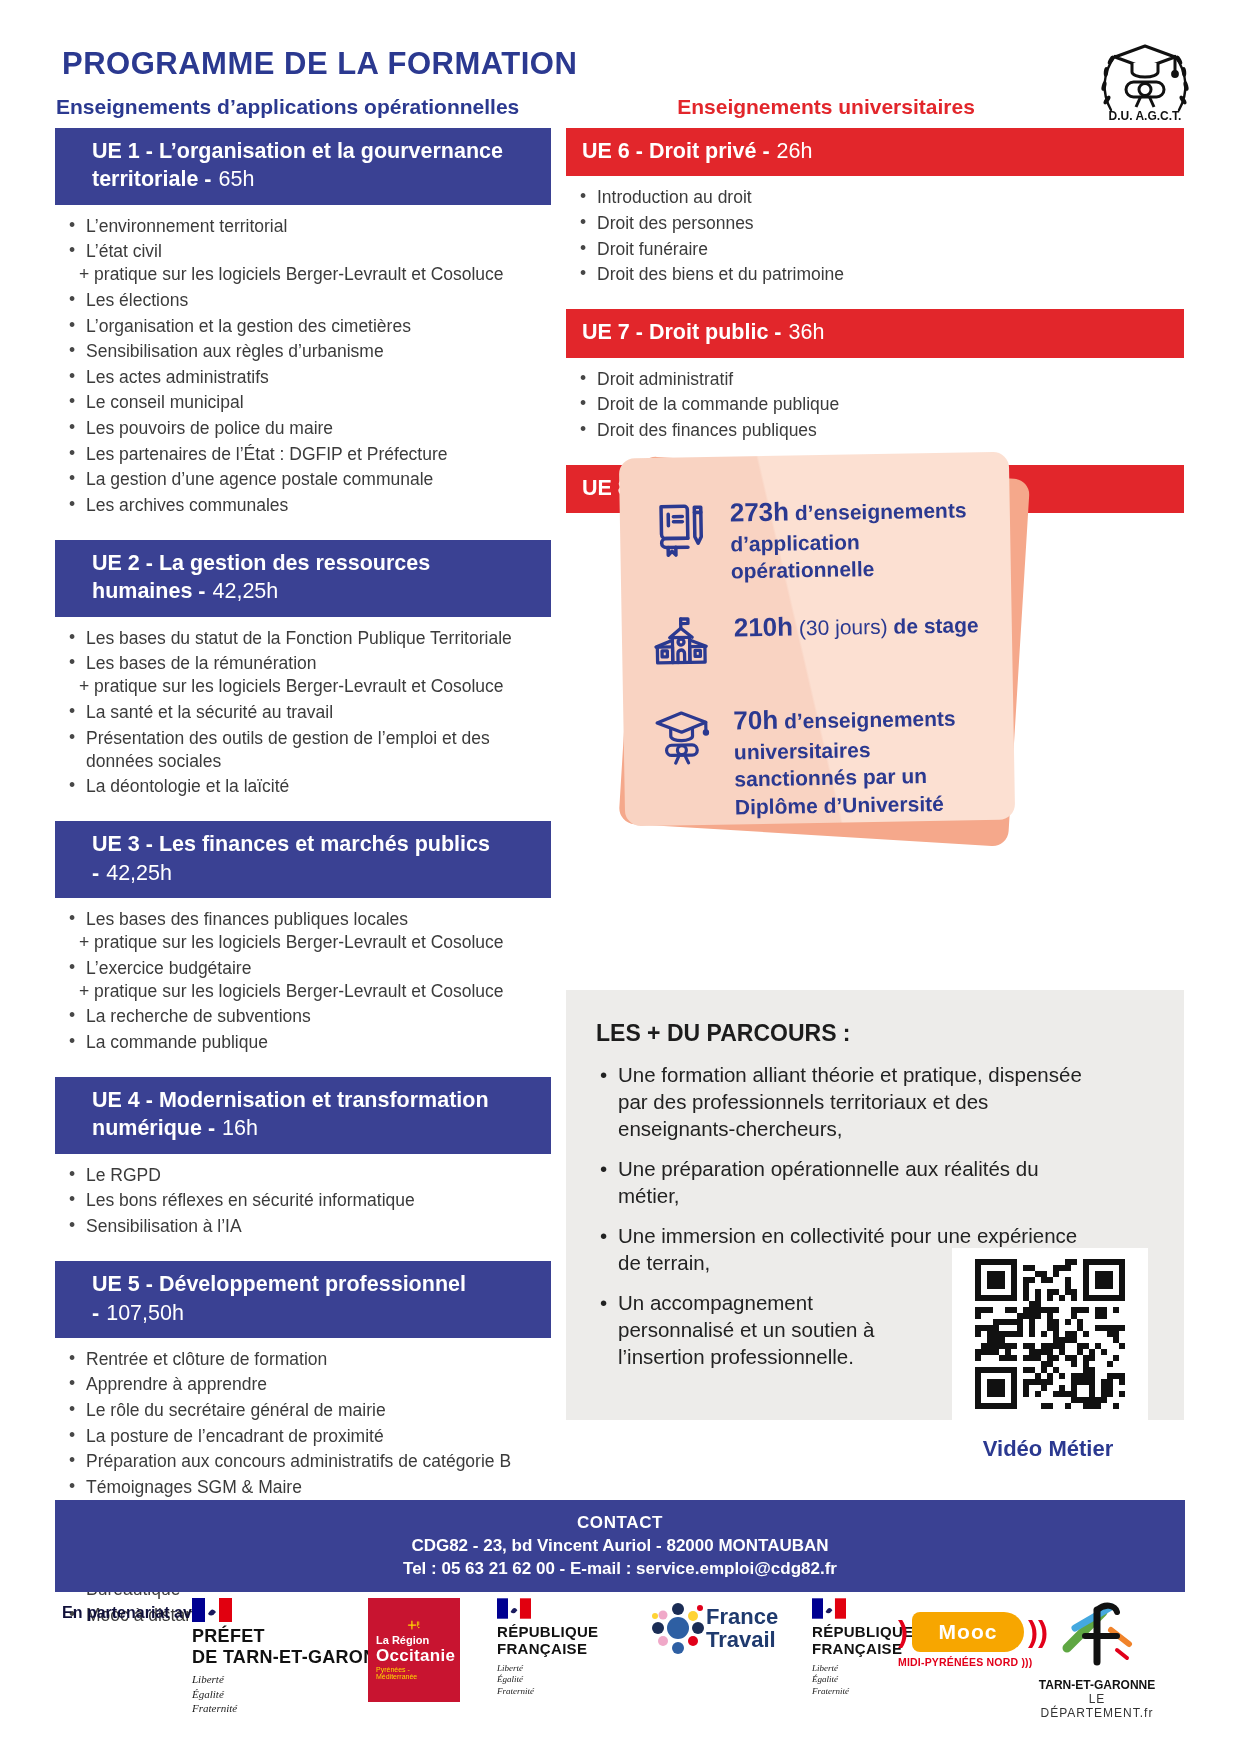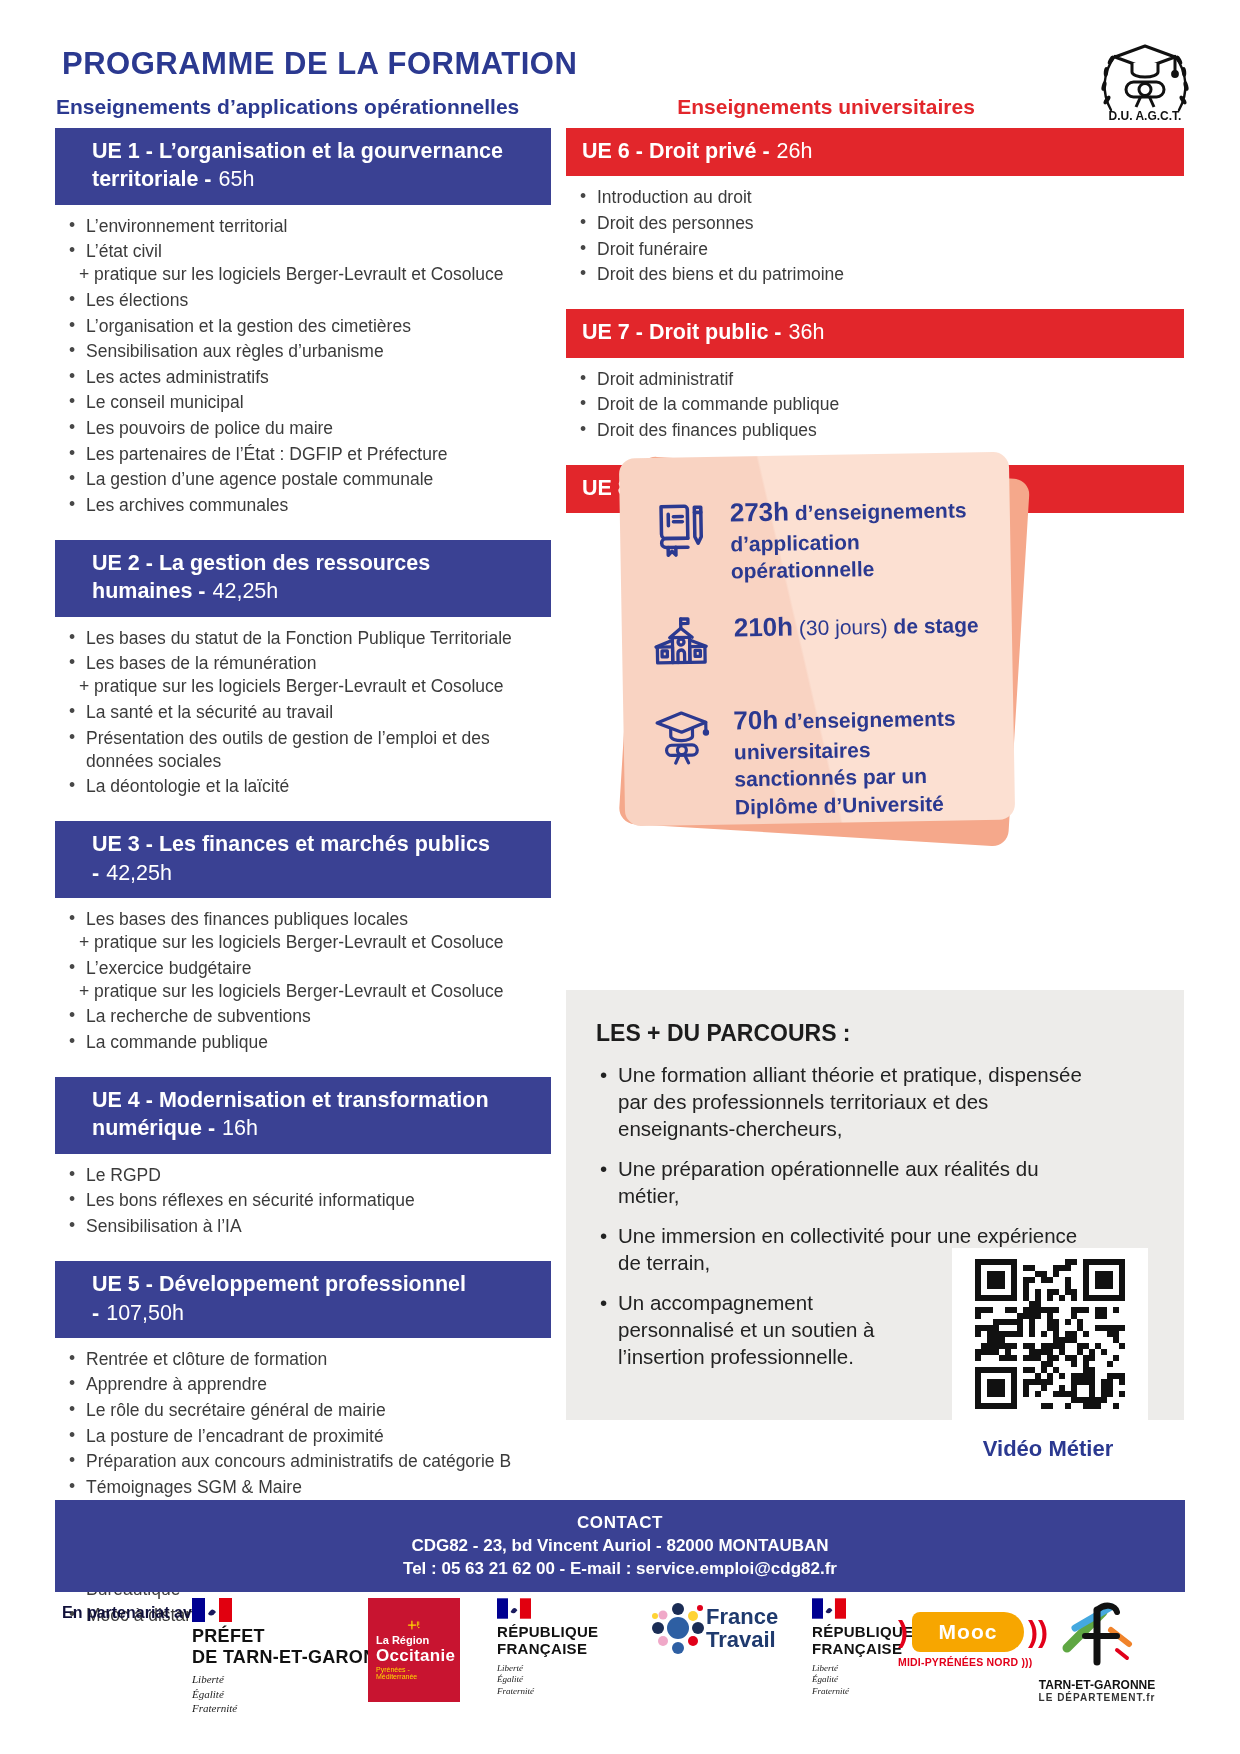--- a/index.html
+++ b/index.html
@@ -88,21 +88,21 @@
   .logo-ft{left:650px; display:flex; align-items:center;}
   .ft-text{font-size:22px; font-weight:bold; color:#1f3a6e; line-height:1.05;}
   .logo-greta{left:898px; top:20px; width:150px;}
   .greta-banner{position:relative; width:132px; height:40px; background:#f7a600;
     border-radius:8px 20px 20px 8px; display:flex; align-items:center; justify-content:center;}
   .greta-name{color:#fff; font-weight:bold; font-size:21px; letter-spacing:1px;}
   .greta-paren{color:#e2001a; font-weight:bold; font-size:30px; line-height:40px;}
   .greta-sub{margin-top:4px; font-size:10.5px; font-weight:bold; color:#e2001a; letter-spacing:.2px;}
   .logo-tarn{left:1032px; width:130px; text-align:center;}
   .tarn-name{font-size:12px; font-weight:bold; color:#111; margin-top:2px;}
-  .tarn-sub{font-size:10px; font-weight:bold; color:#333; letter-spacing:1px;}
+  .tarn-sub{font-size:12px; font-weight:normal; color:#333; letter-spacing:1px;}
 </style>
 </head>
 <body>
 
 <div class="page">
 
   <h1 class="page-title">PROGRAMME DE LA FORMATION</h1>
 
   <div class="col-heading left">Enseignements d’applications opérationnelles</div>
   <div class="col-heading right">Enseignements universitaires</div>

